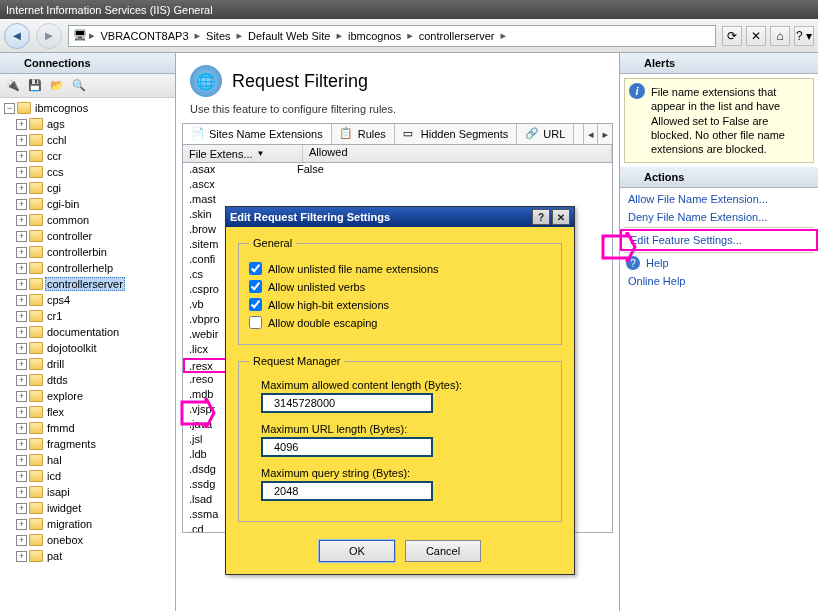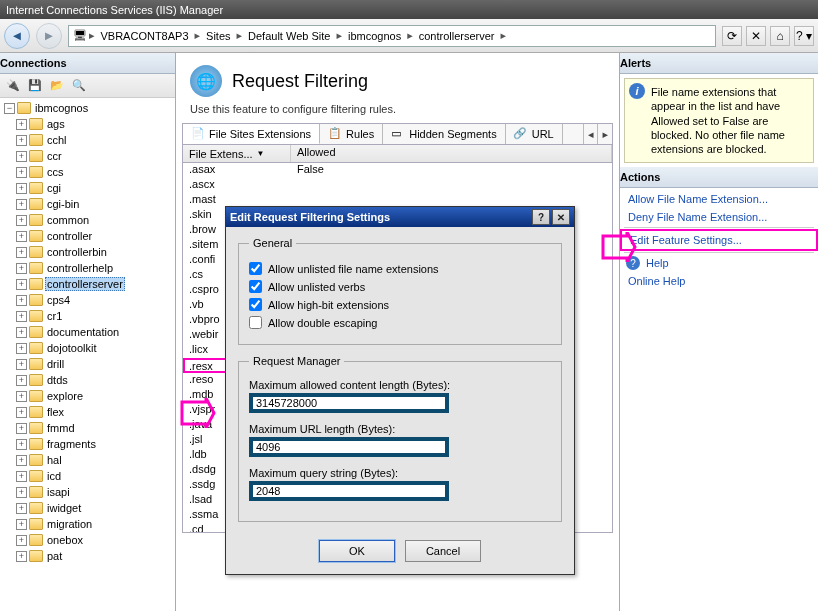--- a/index.html
+++ b/index.html
@@ -17,21 +17,21 @@
 .bc-item { padding: 0 4px; }
 .navicons { display:flex; gap:4px; align-items:center; }
 .navicons .ico { width:20px; height:20px; border:1px solid #bbb; background:linear-gradient(#f8f8f8,#e5e5e5); display:flex; align-items:center; justify-content:center; font-size:12px; }
 
 
 .main { display:flex; height: calc(611px - 19px - 34px); }
 .panel-left { width:176px; border-right:1px solid #aaa; display:flex; flex-direction:column; }
 .panel-center { flex:1; background:#fff; border-right:1px solid #aaa; position:relative; overflow:hidden; }
 .panel-right { width:198px; display:flex; flex-direction:column; }
 
-.panel-head { background: linear-gradient(#e9f0f7,#d5dfea); border-bottom:1px solid #a7b4c4; padding:4px 0; font-weight:bold; }
+.panel-head { background: linear-gradient(#e9f0f7,#d5dfea); border-bottom:1px solid #a7b4c4; padding:4px 24px; font-weight:bold; }
 
 
 .toolbar { height:24px; background:linear-gradient(#f4f4f4,#e4e4e4); border-bottom:1px solid #ccc; display:flex; align-items:center; gap:4px; padding:0 4px; }
 .toolbar .tico { width:18px; height:18px; display:flex; align-items:center; justify-content:center; color:#555; }
 .tree { flex:1; overflow:auto; padding:2px 0; }
 .tree-row { display:flex; align-items:center; height:16px; padding-left:4px; gap:2px; white-space:nowrap; }
 .tree-row .exp { width:11px; height:11px; border:1px solid #888; background:#fff; color:#555; font-size:9px; line-height:9px; text-align:center; }
 .tree-row .fico { width:14px; height:12px; background:linear-gradient(#ffe9a8,#f5c95a); border:1px solid #c9a23e; border-radius:1px; }
 .tree-row .lbl { padding:0 2px; }
 .tree-row.indent1 { padding-left:16px; }
@@ -44,42 +44,42 @@
 .center-desc { padding:0 14px 8px; color:#333; }
 
 .tabstrip { display:flex; border:1px solid #aab; background:#f7f7f7; margin:0 6px; height:22px; align-items:center; gap:0; }
 .tab { padding:2px 8px; border-right:1px solid #bbb; display:flex; align-items:center; gap:4px; height:100%; }
 .tab.active { background:#fff; border-bottom:1px solid #fff; }
 .tab .tico { width:14px; height:14px; }
 .tabarrow { padding:0 4px; color:#444; border-left:1px solid #bbb; height:100%; display:flex; align-items:center; }
 
 .listhead { display:flex; border:1px solid #aab; border-top:none; background:linear-gradient(#f3f3f3,#e6e6e6); margin:0 6px; height:18px; }
 .listhead .col { padding:1px 6px; border-right:1px solid #ccc; }
-.listhead .col1 { width:108px; display:flex; align-items:center; gap:4px; }
+.listhead .col1 { width:120px; display:flex; align-items:center; gap:4px; }
 .listhead .col2 { flex:1; }
 
 .listbody { border:1px solid #aab; border-top:none; margin:0 6px; overflow:auto; position:relative; }
 .listrow { display:flex; height:15px; }
 .listrow .c1 { width:108px; padding-left:6px; }
 .listrow .c2 { flex:1; padding-left:6px; }
 .listrow.highlight .c1 { border:2px solid #ff00c3; padding-left:4px; }
 
 
-.dialog { position:absolute; left:225px; top:206px; width:350px; background:#e5e5e5; border:1px solid #333; box-shadow:2px 2px 4px rgba(0,0,0,.3); }
+.dialog { position:absolute; left:225px; top:206px; width:350px; background:#fde047; border:1px solid #333; box-shadow:2px 2px 4px rgba(0,0,0,.3); }
 .dlg-title { height:20px; background:linear-gradient(#2b5fbd,#0a2f7a); color:#fff; display:flex; align-items:center; padding:0 4px; font-weight:bold; font-size:11px; }
 .dlg-title .sp { flex:1; }
 .dlg-title .wbtn { width:18px; height:16px; background:linear-gradient(#e8e8e8,#c8c8c8); border:1px solid #555; margin-left:2px; display:flex; align-items:center; justify-content:center; color:#222; font-size:10px; font-weight:bold; }
 .dlg-body { padding:10px 12px 8px; }
 fieldset { border:1px solid #aaa; padding:8px 10px 10px; margin-bottom:10px; }
 legend { padding:0 4px; }
 .chkrow { display:flex; align-items:center; gap:6px; margin:5px 0; }
 .chkrow input { width:13px; height:13px; }
-.fld { margin:4px 0 10px; }
+.fld { margin:4px 12px 10px; }
 .fld label { display:block; margin-bottom:2px; }
-.fld input[type=text] { width:200px; height:20px; border:4px solid #0c4a6e; padding:1px 3px; background:#fff; }
+.fld input[type=text] { width:172px; height:20px; border:2px solid #0c4a6e; padding:1px 11px; background:#fff; }
 .dlg-btns { display:flex; justify-content:center; gap:10px; padding:0 12px 12px; }
 .dlg-btns button { width:76px; height:22px; background:linear-gradient(#f4f4f4,#dedede); border:1px solid #888; }
 .dlg-btns button.default { border:1px solid #2b5fbd; outline:1px solid #9ac0ec; }
 
 
 .alert-box { margin:4px; border:1px solid #c9c9a8; background:#ffffe1; padding:6px 6px 6px 26px; position:relative; line-height:1.3; }
 .alert-box .info-ico { position:absolute; left:4px; top:4px; width:16px; height:16px; border-radius:50%; background:#3b78cc; color:#fff; display:flex; align-items:center; justify-content:center; font-weight:bold; font-size:11px; font-style:italic; }
 .actions { padding:2px 0; }
 .actions a { display:block; color:#1a4fb3; padding:3px 8px; text-decoration:none; cursor:pointer; }
 .actions a.help { padding-left:26px; position:relative; }
@@ -90,21 +90,21 @@
 
 .pink-arrow { position:absolute; pointer-events:none; }
 .pink-arrow.a1 { left:601px; top:232px; }
 .pink-arrow.a2 { left:180px; top:398px; }
 .pink-arrow svg path { fill:none; stroke:#ff00c3; stroke-width:3; }
 </style>
 </head>
 <body>
 
 <div class="titlebar">
-  <span>Internet Connections Services (IIS) Manager</span>
+  <span>Internet Information Services (IIS) General</span>
 </div>
 
 <div class="navbar">
   <div class="navbtn">◄</div>
   <div class="navbtn disabled">►</div>
   <div class="breadcrumb">
     <span>🖥</span>
     <span class="bc-sep">▸</span>
     <span class="bc-item">VBRACONT8AP3</span>
       <span class="bc-sep">▸</span>
@@ -287,21 +287,21 @@
   <div class="panel-center">
     <div class="center-hdr">
       <div class="bigico">🌐</div>
       <h1>Request Filtering</h1>
     </div>
     <div class="center-desc">Use this feature to configure filtering rules.</div>
 
     <div class="tabstrip">
       <div class="tab active">
           <span class="tico">📄</span>
-          <span>File Sites Extensions</span>
+          <span>Sites Name Extensions</span>
         </div>
       <div class="tab">
           <span class="tico">📋</span>
           <span>Rules</span>
         </div>
       <div class="tab">
           <span class="tico">▭</span>
           <span>Hidden Segments</span>
         </div>
       <div class="tab">

